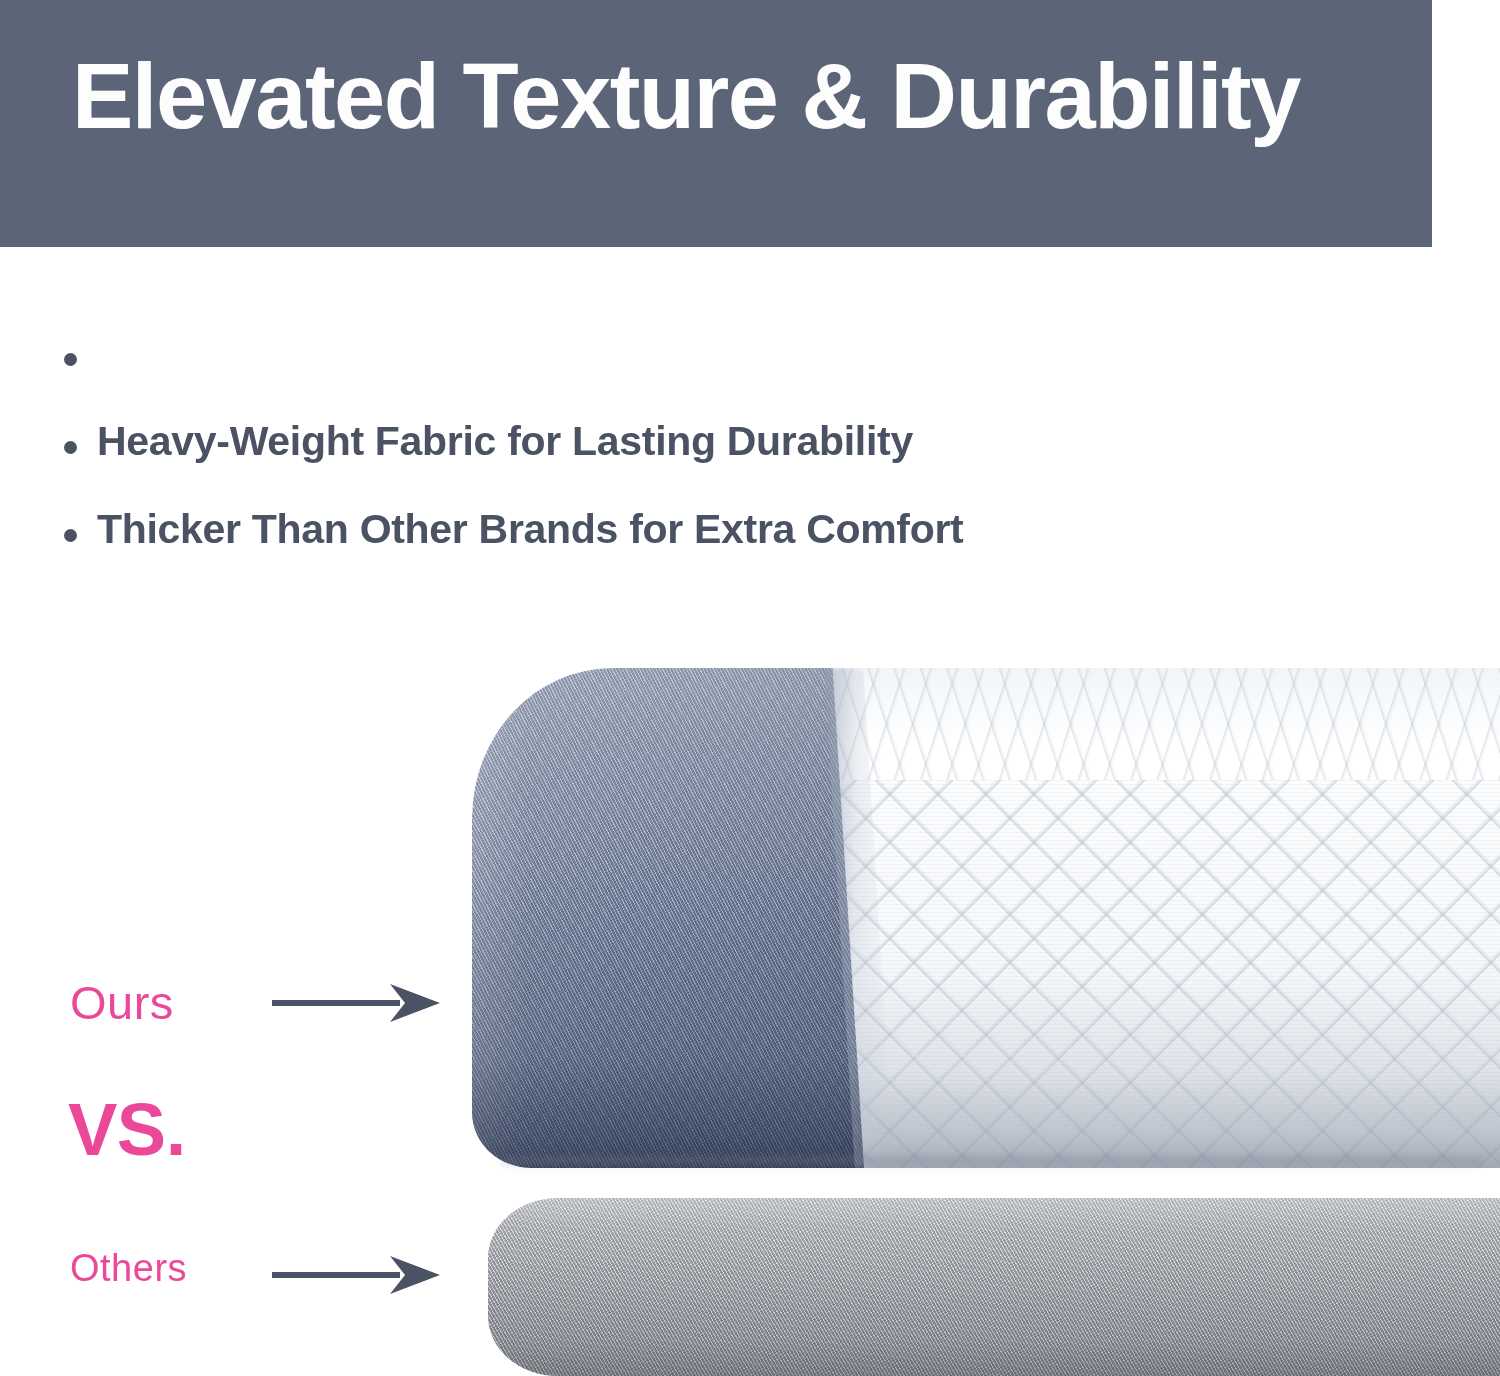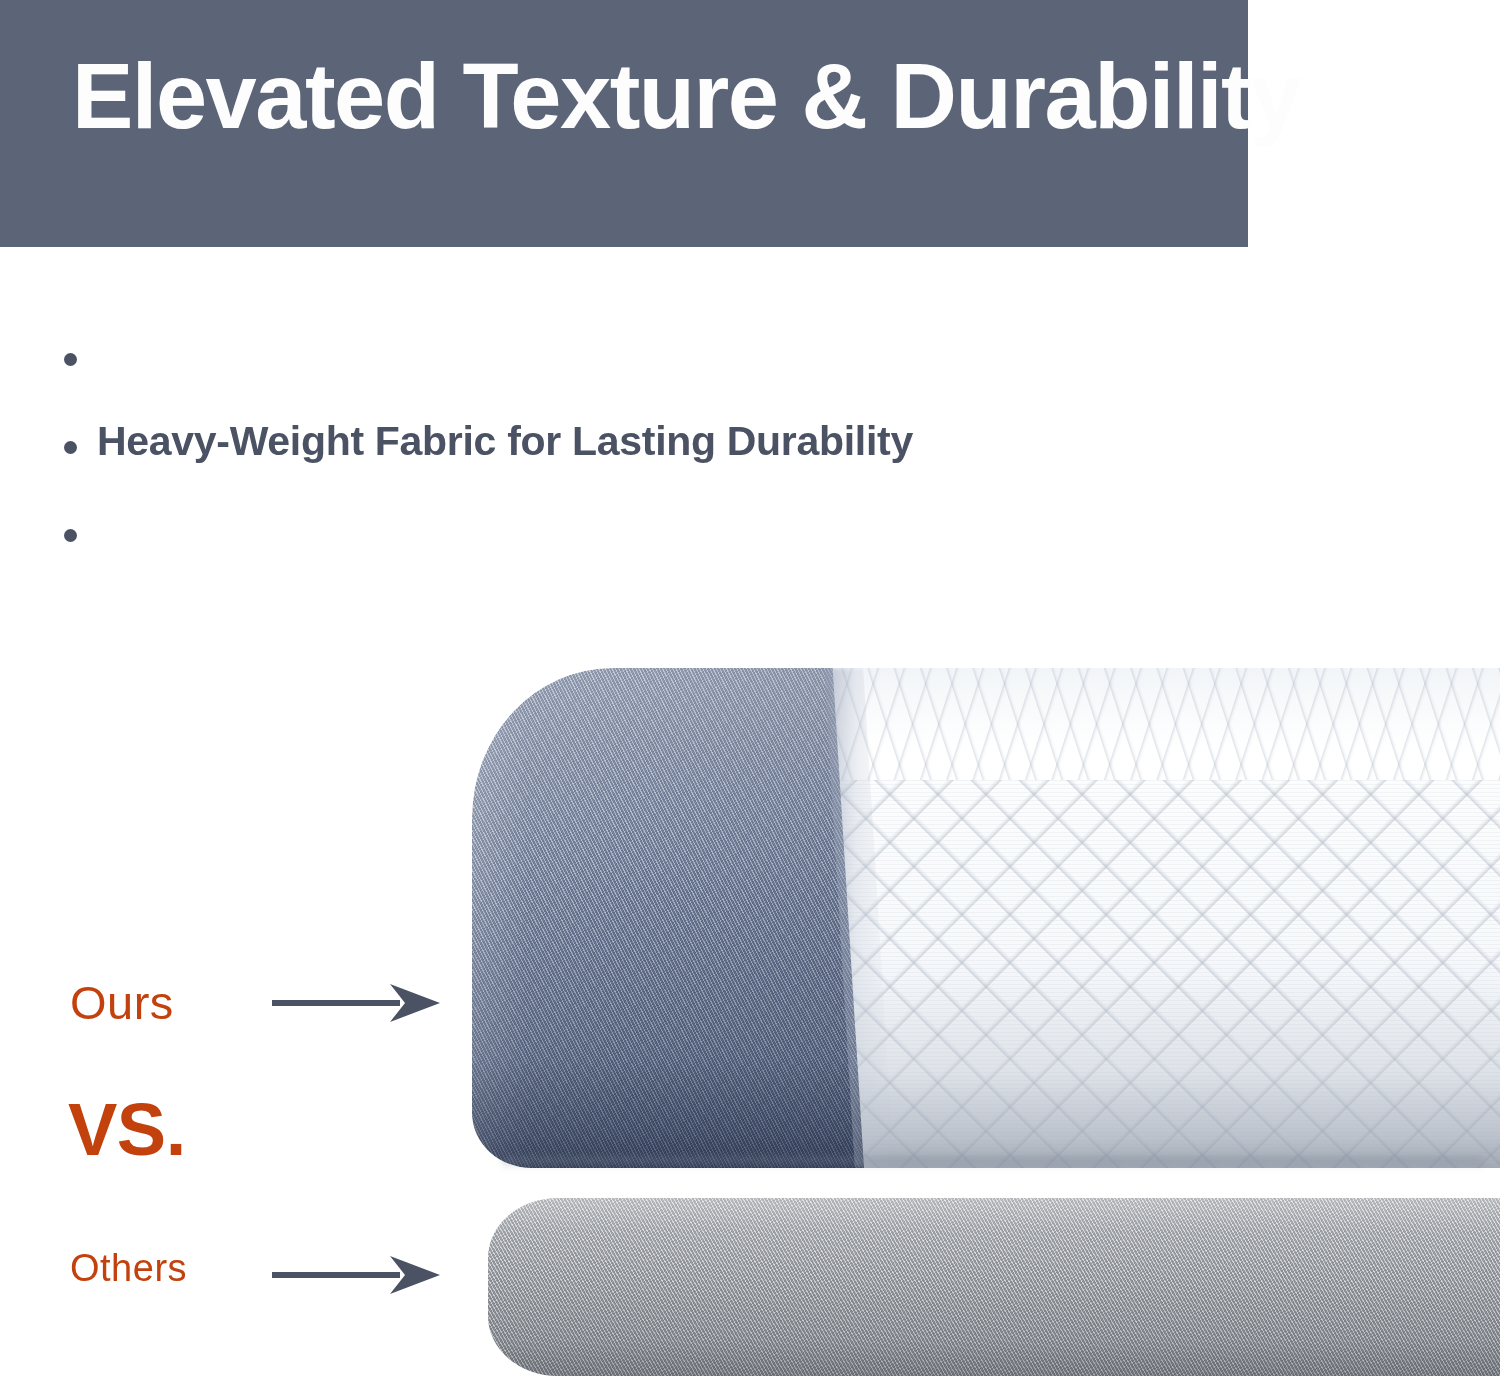--- a/index.html
+++ b/index.html
@@ -14,21 +14,21 @@
     overflow: hidden;
     font-family: "Liberation Sans", sans-serif;
     background: #ffffff;
   }
 
   
   #header-banner {
     position: absolute;
     left: 0;
     top: 0;
-    width: 1248px;
+    width: 1432px;
     height: 247px;
     background: #5c6577;
     box-sizing: border-box;
   }
   #header-title {
     position: absolute;
     left: 72px;
     top: 50px;
     font-size: 92px;
     line-height: 1.0;
@@ -64,21 +64,21 @@
     font-weight: 700;
     color: #4a5263;
     line-height: 1.15;
     letter-spacing: -0.3px;
     white-space: nowrap;
   }
 
   
   .cmp-label {
     position: absolute;
-    color: #c2410c;
+    color: #ec4899;
     white-space: nowrap;
   }
   #label-ours {
     left: 70px;
     top: 975px;
     font-size: 47px;
     font-weight: 400;
     letter-spacing: 0.5px;
   }
   #label-vs {
@@ -288,20 +288,21 @@
     <span class="bullet-dot"></span>
   </div>
 
   <div class="feature-row">
     <span class="bullet-dot"></span>
     <span class="feature-text">Heavy-Weight Fabric for Lasting Durability</span>
   </div>
 
   <div class="feature-row">
     <span class="bullet-dot"></span>
+    <span class="feature-text">Thicker Than Other Brands for Extra Comfort</span>
   </div>
 
 </div>
 
 <div class="cmp-label" id="label-ours">Ours</div>
 <div class="cmp-label" id="label-vs">VS.</div>
 <div class="cmp-label" id="label-others">Others</div>
 
 <svg class="arrow-svg" id="arrow-ours" width="170" height="46" viewBox="0 0 170 46">
   <rect x="0" y="20" width="128" height="6" fill="#4a5263"></rect>

